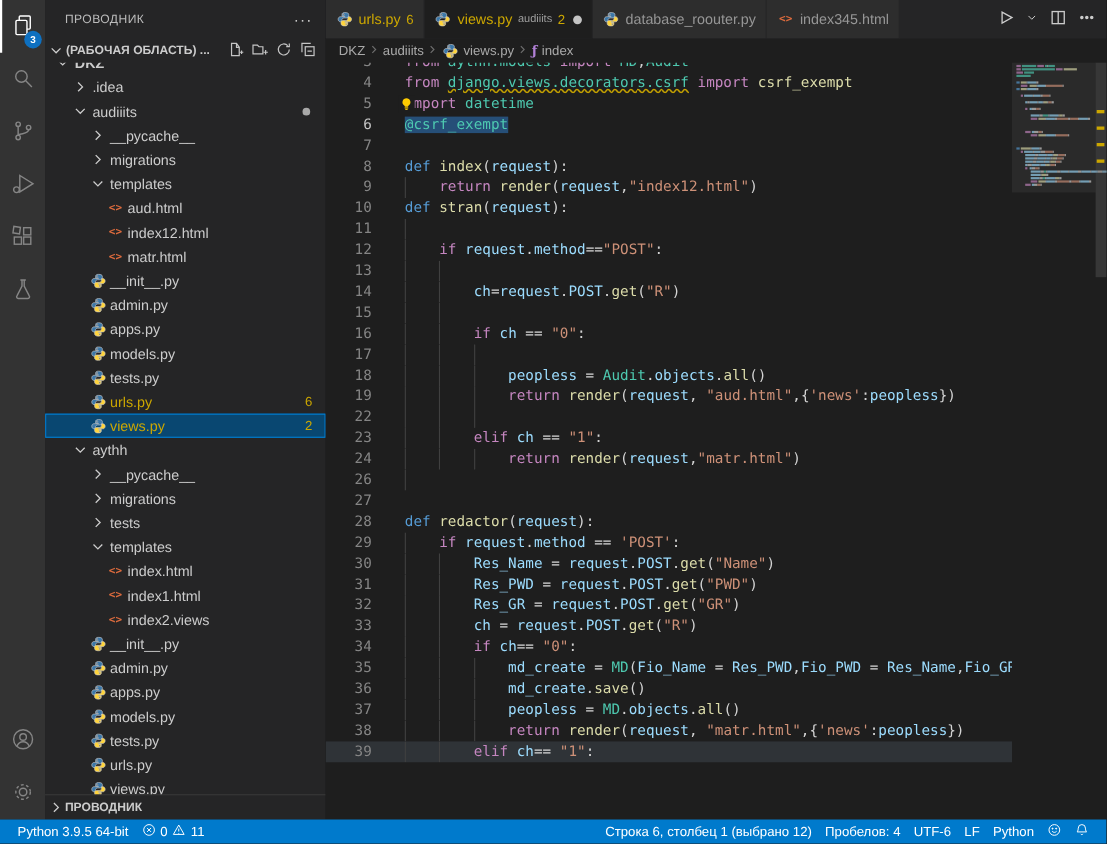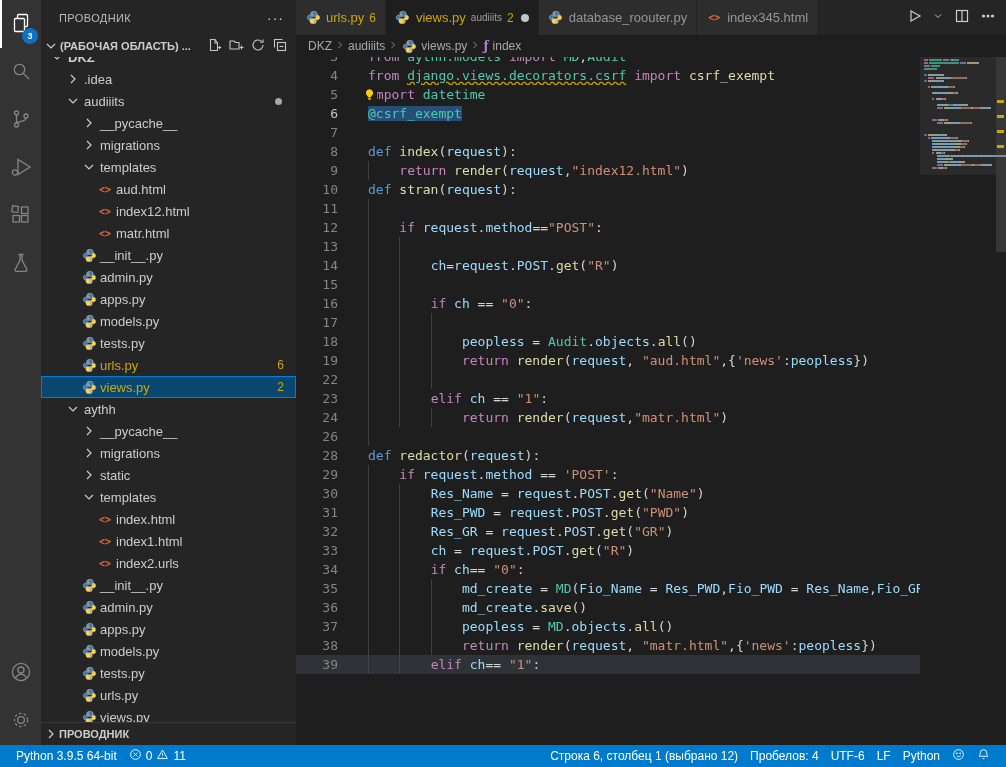--- a/index.html
+++ b/index.html
@@ -333,21 +333,21 @@
                 </svg>
               </span>
               <span class="tlabel">migrations</span>
             </div>
             <div class="trow" style="padding-left: 40px;">
               <span class="tw">
                 <svg width="16" height="16" viewBox="0 0 16 16">
                   <path d="M6 4l4 4-4 4" stroke="#cccccc" fill="none" stroke-width="1.2"></path>
                 </svg>
               </span>
-              <span class="tlabel">static</span>
+              <span class="tlabel">tests</span>
             </div>
             <div class="trow" style="padding-left: 40px;">
               <span class="tw">
                 <svg width="16" height="16" viewBox="0 0 16 16">
                   <path d="M4 6l4 4 4-4" stroke="#cccccc" fill="none" stroke-width="1.2"></path>
                 </svg>
               </span>
               <span class="tlabel">templates</span>
             </div>
             <div class="trow" style="padding-left: 56px;">
@@ -359,21 +359,21 @@
             <div class="trow" style="padding-left: 56px;">
               <span class="tw">
                 <span class="html-ficon">&lt;&gt;</span>
               </span>
               <span class="tlabel">index1.html</span>
             </div>
             <div class="trow" style="padding-left: 56px;">
               <span class="tw">
                 <span class="html-ficon">&lt;&gt;</span>
               </span>
-              <span class="tlabel">index2.urls</span>
+              <span class="tlabel">index2.views</span>
             </div>
             <div class="trow" style="padding-left: 40px;">
               <span class="tw">
                 <svg width="15" height="15" viewBox="0 0 32 32">
                   <path fill="#3B77A8" d="M16 3c-3.5 0-5.5 1.2-5.5 3.5V10h5.5v1H7.5C5 11 3 13 3 16s2 5 4.5 5H10v-3c0-2.5 2-4.5 4.5-4.5H20c2 0 3.5-1.5 3.5-3.5V6.5C23.5 4.2 20.5 3 16 3zm-2.6 2.3a1.3 1.3 0 110 2.6 1.3 1.3 0 010-2.6z"></path>
                   <path fill="#FFD43B" d="M16 29c3.5 0 5.5-1.2 5.5-3.5V22h-5.5v-1h8.5c2.5 0 4.5-2 4.5-5s-2-5-4.5-5H22v3c0 2.5-2 4.5-4.5 4.5H12c-2 0-3.5 1.5-3.5 3.5v2.5C8.5 27.8 11.5 29 16 29zm2.6-2.3a1.3 1.3 0 110-2.6 1.3 1.3 0 010 2.6z"></path>
                 </svg>
               </span>
               <span class="tlabel">__init__.py</span>
             </div>
@@ -553,20 +553,21 @@
               <div class="cl"><div class="ln">14</div><div class="lc"><span class="guide" style="left: 30px;"></span><span class="guide" style="left: 61.3px;"></span><span class="tk tk-pln" style="color: rgb(212, 212, 212);">        </span><span class="tk tk-var" style="color: rgb(156, 220, 254);">ch</span><span class="tk tk-pln" style="color: rgb(212, 212, 212);">=</span><span class="tk tk-var" style="color: rgb(156, 220, 254);">request</span><span class="tk tk-pln" style="color: rgb(212, 212, 212);">.</span><span class="tk tk-var" style="color: rgb(156, 220, 254);">POST</span><span class="tk tk-pln" style="color: rgb(212, 212, 212);">.</span><span class="tk tk-fn" style="color: rgb(220, 220, 170);">get</span><span class="tk tk-pln" style="color: rgb(212, 212, 212);">(</span><span class="tk tk-str" style="color: rgb(206, 145, 120);">"R"</span><span class="tk tk-pln" style="color: rgb(212, 212, 212);">)</span></div></div>
               <div class="cl"><div class="ln">15</div><div class="lc"><span class="guide" style="left: 30px;"></span><span class="guide" style="left: 61.3px;"></span></div></div>
               <div class="cl"><div class="ln">16</div><div class="lc"><span class="guide" style="left: 30px;"></span><span class="guide" style="left: 61.3px;"></span><span class="tk tk-pln" style="color: rgb(212, 212, 212);">        </span><span class="tk tk-kw" style="color: rgb(197, 134, 192);">if</span><span class="tk tk-pln" style="color: rgb(212, 212, 212);"> </span><span class="tk tk-var" style="color: rgb(156, 220, 254);">ch</span><span class="tk tk-pln" style="color: rgb(212, 212, 212);"> == </span><span class="tk tk-str" style="color: rgb(206, 145, 120);">"0"</span><span class="tk tk-pln" style="color: rgb(212, 212, 212);">:</span></div></div>
               <div class="cl"><div class="ln">17</div><div class="lc"><span class="guide" style="left: 30px;"></span><span class="guide" style="left: 61.3px;"></span><span class="guide" style="left: 92.6px;"></span></div></div>
               <div class="cl"><div class="ln">18</div><div class="lc"><span class="guide" style="left: 30px;"></span><span class="guide" style="left: 61.3px;"></span><span class="guide" style="left: 92.6px;"></span><span class="tk tk-pln" style="color: rgb(212, 212, 212);">            </span><span class="tk tk-var" style="color: rgb(156, 220, 254);">peopless</span><span class="tk tk-pln" style="color: rgb(212, 212, 212);"> = </span><span class="tk tk-cls" style="color: rgb(78, 201, 176);">Audit</span><span class="tk tk-pln" style="color: rgb(212, 212, 212);">.</span><span class="tk tk-var" style="color: rgb(156, 220, 254);">objects</span><span class="tk tk-pln" style="color: rgb(212, 212, 212);">.</span><span class="tk tk-fn" style="color: rgb(220, 220, 170);">all</span><span class="tk tk-pln" style="color: rgb(212, 212, 212);">()</span></div></div>
               <div class="cl"><div class="ln">19</div><div class="lc"><span class="guide" style="left: 30px;"></span><span class="guide" style="left: 61.3px;"></span><span class="guide" style="left: 92.6px;"></span><span class="tk tk-pln" style="color: rgb(212, 212, 212);">            </span><span class="tk tk-kw" style="color: rgb(197, 134, 192);">return</span><span class="tk tk-pln" style="color: rgb(212, 212, 212);"> </span><span class="tk tk-fn" style="color: rgb(220, 220, 170);">render</span><span class="tk tk-pln" style="color: rgb(212, 212, 212);">(</span><span class="tk tk-var" style="color: rgb(156, 220, 254);">request</span><span class="tk tk-pln" style="color: rgb(212, 212, 212);">, </span><span class="tk tk-str" style="color: rgb(206, 145, 120);">"aud.html"</span><span class="tk tk-pln" style="color: rgb(212, 212, 212);">,{</span><span class="tk tk-str" style="color: rgb(206, 145, 120);">'news'</span><span class="tk tk-pln" style="color: rgb(212, 212, 212);">:</span><span class="tk tk-var" style="color: rgb(156, 220, 254);">peopless</span><span class="tk tk-pln" style="color: rgb(212, 212, 212);">})</span></div></div>
               <div class="cl"><div class="ln">22</div><div class="lc"><span class="guide" style="left: 30px;"></span><span class="guide" style="left: 61.3px;"></span><span class="guide" style="left: 92.6px;"></span></div></div>
               <div class="cl"><div class="ln">23</div><div class="lc"><span class="guide" style="left: 30px;"></span><span class="guide" style="left: 61.3px;"></span><span class="tk tk-pln" style="color: rgb(212, 212, 212);">        </span><span class="tk tk-kw" style="color: rgb(197, 134, 192);">elif</span><span class="tk tk-pln" style="color: rgb(212, 212, 212);"> </span><span class="tk tk-var" style="color: rgb(156, 220, 254);">ch</span><span class="tk tk-pln" style="color: rgb(212, 212, 212);"> == </span><span class="tk tk-str" style="color: rgb(206, 145, 120);">"1"</span><span class="tk tk-pln" style="color: rgb(212, 212, 212);">:</span></div></div>
               <div class="cl"><div class="ln">24</div><div class="lc"><span class="guide" style="left: 30px;"></span><span class="guide" style="left: 61.3px;"></span><span class="guide" style="left: 92.6px;"></span><span class="tk tk-pln" style="color: rgb(212, 212, 212);">            </span><span class="tk tk-kw" style="color: rgb(197, 134, 192);">return</span><span class="tk tk-pln" style="color: rgb(212, 212, 212);"> </span><span class="tk tk-fn" style="color: rgb(220, 220, 170);">render</span><span class="tk tk-pln" style="color: rgb(212, 212, 212);">(</span><span class="tk tk-var" style="color: rgb(156, 220, 254);">request</span><span class="tk tk-pln" style="color: rgb(212, 212, 212);">,</span><span class="tk tk-str" style="color: rgb(206, 145, 120);">"matr.html"</span><span class="tk tk-pln" style="color: rgb(212, 212, 212);">)</span></div></div>
               <div class="cl"><div class="ln">26</div><div class="lc"><span class="guide" style="left: 30px;"></span></div></div>
+              <div class="cl"><div class="ln">27</div><div class="lc"></div></div>
               <div class="cl"><div class="ln">28</div><div class="lc"><span class="tk tk-def" style="color: rgb(86, 156, 214);">def</span><span class="tk tk-pln" style="color: rgb(212, 212, 212);"> </span><span class="tk tk-fn" style="color: rgb(220, 220, 170);">redactor</span><span class="tk tk-pln" style="color: rgb(212, 212, 212);">(</span><span class="tk tk-var" style="color: rgb(156, 220, 254);">request</span><span class="tk tk-pln" style="color: rgb(212, 212, 212);">):</span></div></div>
               <div class="cl"><div class="ln">29</div><div class="lc"><span class="guide" style="left: 30px;"></span><span class="tk tk-pln" style="color: rgb(212, 212, 212);">    </span><span class="tk tk-kw" style="color: rgb(197, 134, 192);">if</span><span class="tk tk-pln" style="color: rgb(212, 212, 212);"> </span><span class="tk tk-var" style="color: rgb(156, 220, 254);">request</span><span class="tk tk-pln" style="color: rgb(212, 212, 212);">.</span><span class="tk tk-var" style="color: rgb(156, 220, 254);">method</span><span class="tk tk-pln" style="color: rgb(212, 212, 212);"> == </span><span class="tk tk-str" style="color: rgb(206, 145, 120);">'POST'</span><span class="tk tk-pln" style="color: rgb(212, 212, 212);">:</span></div></div>
               <div class="cl"><div class="ln">30</div><div class="lc"><span class="guide" style="left: 30px;"></span><span class="guide" style="left: 61.3px;"></span><span class="tk tk-pln" style="color: rgb(212, 212, 212);">        </span><span class="tk tk-var" style="color: rgb(156, 220, 254);">Res_Name</span><span class="tk tk-pln" style="color: rgb(212, 212, 212);"> = </span><span class="tk tk-var" style="color: rgb(156, 220, 254);">request</span><span class="tk tk-pln" style="color: rgb(212, 212, 212);">.</span><span class="tk tk-var" style="color: rgb(156, 220, 254);">POST</span><span class="tk tk-pln" style="color: rgb(212, 212, 212);">.</span><span class="tk tk-fn" style="color: rgb(220, 220, 170);">get</span><span class="tk tk-pln" style="color: rgb(212, 212, 212);">(</span><span class="tk tk-str" style="color: rgb(206, 145, 120);">"Name"</span><span class="tk tk-pln" style="color: rgb(212, 212, 212);">)</span></div></div>
               <div class="cl"><div class="ln">31</div><div class="lc"><span class="guide" style="left: 30px;"></span><span class="guide" style="left: 61.3px;"></span><span class="tk tk-pln" style="color: rgb(212, 212, 212);">        </span><span class="tk tk-var" style="color: rgb(156, 220, 254);">Res_PWD</span><span class="tk tk-pln" style="color: rgb(212, 212, 212);"> = </span><span class="tk tk-var" style="color: rgb(156, 220, 254);">request</span><span class="tk tk-pln" style="color: rgb(212, 212, 212);">.</span><span class="tk tk-var" style="color: rgb(156, 220, 254);">POST</span><span class="tk tk-pln" style="color: rgb(212, 212, 212);">.</span><span class="tk tk-fn" style="color: rgb(220, 220, 170);">get</span><span class="tk tk-pln" style="color: rgb(212, 212, 212);">(</span><span class="tk tk-str" style="color: rgb(206, 145, 120);">"PWD"</span><span class="tk tk-pln" style="color: rgb(212, 212, 212);">)</span></div></div>
               <div class="cl"><div class="ln">32</div><div class="lc"><span class="guide" style="left: 30px;"></span><span class="guide" style="left: 61.3px;"></span><span class="tk tk-pln" style="color: rgb(212, 212, 212);">        </span><span class="tk tk-var" style="color: rgb(156, 220, 254);">Res_GR</span><span class="tk tk-pln" style="color: rgb(212, 212, 212);"> = </span><span class="tk tk-var" style="color: rgb(156, 220, 254);">request</span><span class="tk tk-pln" style="color: rgb(212, 212, 212);">.</span><span class="tk tk-var" style="color: rgb(156, 220, 254);">POST</span><span class="tk tk-pln" style="color: rgb(212, 212, 212);">.</span><span class="tk tk-fn" style="color: rgb(220, 220, 170);">get</span><span class="tk tk-pln" style="color: rgb(212, 212, 212);">(</span><span class="tk tk-str" style="color: rgb(206, 145, 120);">"GR"</span><span class="tk tk-pln" style="color: rgb(212, 212, 212);">)</span></div></div>
               <div class="cl"><div class="ln">33</div><div class="lc"><span class="guide" style="left: 30px;"></span><span class="guide" style="left: 61.3px;"></span><span class="tk tk-pln" style="color: rgb(212, 212, 212);">        </span><span class="tk tk-var" style="color: rgb(156, 220, 254);">ch</span><span class="tk tk-pln" style="color: rgb(212, 212, 212);"> = </span><span class="tk tk-var" style="color: rgb(156, 220, 254);">request</span><span class="tk tk-pln" style="color: rgb(212, 212, 212);">.</span><span class="tk tk-var" style="color: rgb(156, 220, 254);">POST</span><span class="tk tk-pln" style="color: rgb(212, 212, 212);">.</span><span class="tk tk-fn" style="color: rgb(220, 220, 170);">get</span><span class="tk tk-pln" style="color: rgb(212, 212, 212);">(</span><span class="tk tk-str" style="color: rgb(206, 145, 120);">"R"</span><span class="tk tk-pln" style="color: rgb(212, 212, 212);">)</span></div></div>
               <div class="cl"><div class="ln">34</div><div class="lc"><span class="guide" style="left: 30px;"></span><span class="guide" style="left: 61.3px;"></span><span class="tk tk-pln" style="color: rgb(212, 212, 212);">        </span><span class="tk tk-kw" style="color: rgb(197, 134, 192);">if</span><span class="tk tk-pln" style="color: rgb(212, 212, 212);"> </span><span class="tk tk-var" style="color: rgb(156, 220, 254);">ch</span><span class="tk tk-pln" style="color: rgb(212, 212, 212);">== </span><span class="tk tk-str" style="color: rgb(206, 145, 120);">"0"</span><span class="tk tk-pln" style="color: rgb(212, 212, 212);">:</span></div></div>
               <div class="cl"><div class="ln">35</div><div class="lc"><span class="guide" style="left: 30px;"></span><span class="guide" style="left: 61.3px;"></span><span class="guide" style="left: 92.6px;"></span><span class="tk tk-pln" style="color: rgb(212, 212, 212);">            </span><span class="tk tk-var" style="color: rgb(156, 220, 254);">md_create</span><span class="tk tk-pln" style="color: rgb(212, 212, 212);"> = </span><span class="tk tk-cls" style="color: rgb(78, 201, 176);">MD</span><span class="tk tk-pln" style="color: rgb(212, 212, 212);">(</span><span class="tk tk-var" style="color: rgb(156, 220, 254);">Fio_Name</span><span class="tk tk-pln" style="color: rgb(212, 212, 212);"> = </span><span class="tk tk-var" style="color: rgb(156, 220, 254);">Res_PWD</span><span class="tk tk-pln" style="color: rgb(212, 212, 212);">,</span><span class="tk tk-var" style="color: rgb(156, 220, 254);">Fio_PWD</span><span class="tk tk-pln" style="color: rgb(212, 212, 212);"> = </span><span class="tk tk-var" style="color: rgb(156, 220, 254);">Res_Name</span><span class="tk tk-pln" style="color: rgb(212, 212, 212);">,</span><span class="tk tk-var" style="color: rgb(156, 220, 254);">Fio_GR</span></div></div>
               <div class="cl"><div class="ln">36</div><div class="lc"><span class="guide" style="left: 30px;"></span><span class="guide" style="left: 61.3px;"></span><span class="guide" style="left: 92.6px;"></span><span class="tk tk-pln" style="color: rgb(212, 212, 212);">            </span><span class="tk tk-var" style="color: rgb(156, 220, 254);">md_create</span><span class="tk tk-pln" style="color: rgb(212, 212, 212);">.</span><span class="tk tk-fn" style="color: rgb(220, 220, 170);">save</span><span class="tk tk-pln" style="color: rgb(212, 212, 212);">()</span></div></div>
               <div class="cl"><div class="ln">37</div><div class="lc"><span class="guide" style="left: 30px;"></span><span class="guide" style="left: 61.3px;"></span><span class="guide" style="left: 92.6px;"></span><span class="tk tk-pln" style="color: rgb(212, 212, 212);">            </span><span class="tk tk-var" style="color: rgb(156, 220, 254);">peopless</span><span class="tk tk-pln" style="color: rgb(212, 212, 212);"> = </span><span class="tk tk-cls" style="color: rgb(78, 201, 176);">MD</span><span class="tk tk-pln" style="color: rgb(212, 212, 212);">.</span><span class="tk tk-var" style="color: rgb(156, 220, 254);">objects</span><span class="tk tk-pln" style="color: rgb(212, 212, 212);">.</span><span class="tk tk-fn" style="color: rgb(220, 220, 170);">all</span><span class="tk tk-pln" style="color: rgb(212, 212, 212);">()</span></div></div>

